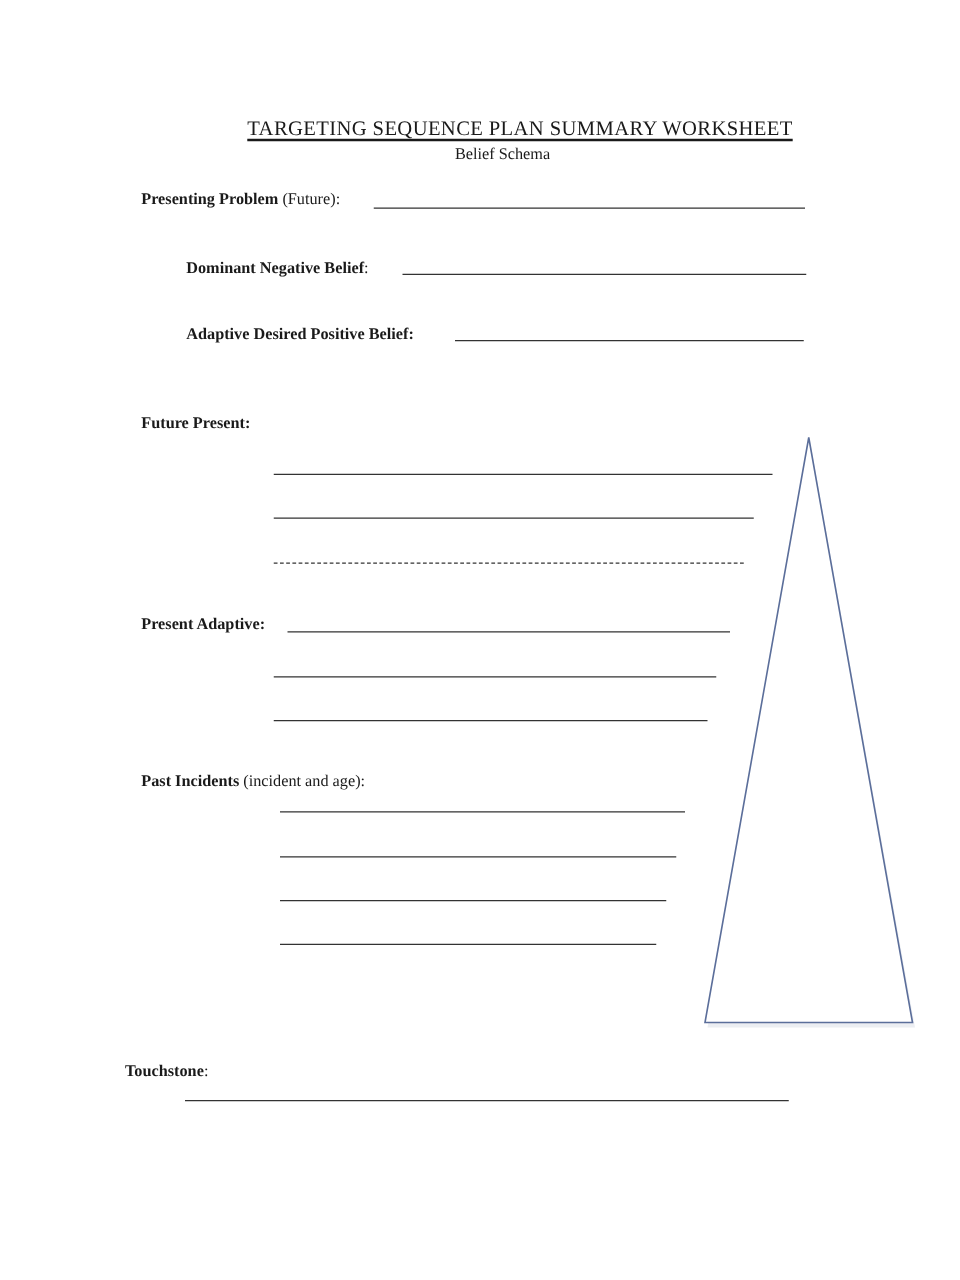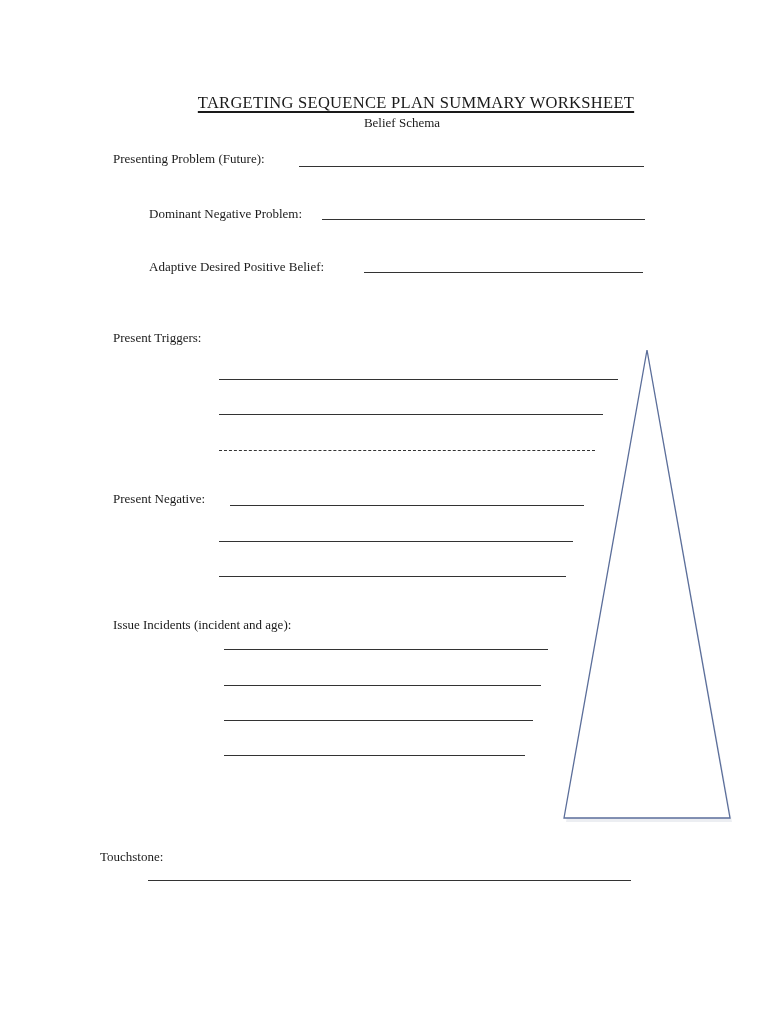--- a/index.html
+++ b/index.html
@@ -4,64 +4,64 @@
   <style>
     html, body { margin: 0; padding: 0; background: #ffffff; }
     body { width: 768px; height: 1024px; position: relative; overflow: hidden;
            font-family: "Liberation Serif", "DejaVu Serif", serif; color: #1a1a1a; }
     .abs { position: absolute; }
     .title { left: 0; width: 768px; top: 93px; text-align: center; margin-left: 32px; }
     .title span { font-size: 16.5px; letter-spacing: 0.3px; text-decoration: underline;
                   text-underline-offset: 3px; text-decoration-thickness: 1.5px; }
     .subtitle { left: 18px; width: 768px; top: 115px; text-align: center; font-size: 13px; }
     .label { font-size: 13px; white-space: nowrap; }
-    .label b { font-weight: normal; }
+    .label b { font-weight: bold; }
     .label .normal { font-weight: normal; }
     .line { height: 0; border-top: 1.3px solid #333; }
     svg.tri { position: absolute; left: 0; top: 0; }
   </style>
 </head>
 <body>
 
 <div class="abs title">
   <span>TARGETING SEQUENCE PLAN SUMMARY WORKSHEET</span>
 </div>
 <div class="abs subtitle">Belief Schema</div>
 
 <div class="abs label" style="left:113px; top:151px;">
   <b>Presenting Problem</b><span class="normal"> (Future):</span>
 </div>
 <div class="abs line" style="left:299px; top:166px; width:345px;"></div>
 
 <div class="abs label" style="left:149px; top:206px;">
-  <b>Dominant Negative Problem</b><span class="normal">:</span>
+  <b>Dominant Negative Belief</b><span class="normal">:</span>
 </div>
 <div class="abs line" style="left:322px; top:219px; width:323px;"></div>
 
 <div class="abs label" style="left:149px; top:259px;">
   <b>Adaptive Desired Positive Belief:</b>
 </div>
 <div class="abs line" style="left:364px; top:272px; width:279px;"></div>
 
 <div class="abs label" style="left:113px; top:330px;">
-  <b>Present Triggers:</b>
+  <b>Future Present:</b>
 </div>
 <div class="abs line" style="left:219px; top:379px; width:399px;"></div>
 <div class="abs line" style="left:219px; top:414px; width:384px;"></div>
 <div class="abs line" style="left:219px; top:450px; width:376px; border-top-style:dashed;"></div>
 
 <div class="abs label" style="left:113px; top:491px;">
-  <b>Present Negative:</b>
+  <b>Present Adaptive:</b>
 </div>
 <div class="abs line" style="left:230px; top:505px; width:354px;"></div>
 <div class="abs line" style="left:219px; top:541px; width:354px;"></div>
 <div class="abs line" style="left:219px; top:576px; width:347px;"></div>
 
 <div class="abs label" style="left:113px; top:617px;">
-  <b>Issue Incidents</b><span class="normal"> (incident and age):</span>
+  <b>Past Incidents</b><span class="normal"> (incident and age):</span>
 </div>
 <div class="abs line" style="left:224px; top:649px; width:324px;"></div>
 <div class="abs line" style="left:224px; top:685px; width:317px;"></div>
 <div class="abs line" style="left:224px; top:720px; width:309px;"></div>
 <div class="abs line" style="left:224px; top:755px; width:301px;"></div>
 
 <div class="abs label" style="left:100px; top:849px;">
   <b>Touchstone</b><span class="normal">:</span>
 </div>
 <div class="abs line" style="left:148px; top:880px; width:483px;"></div>

